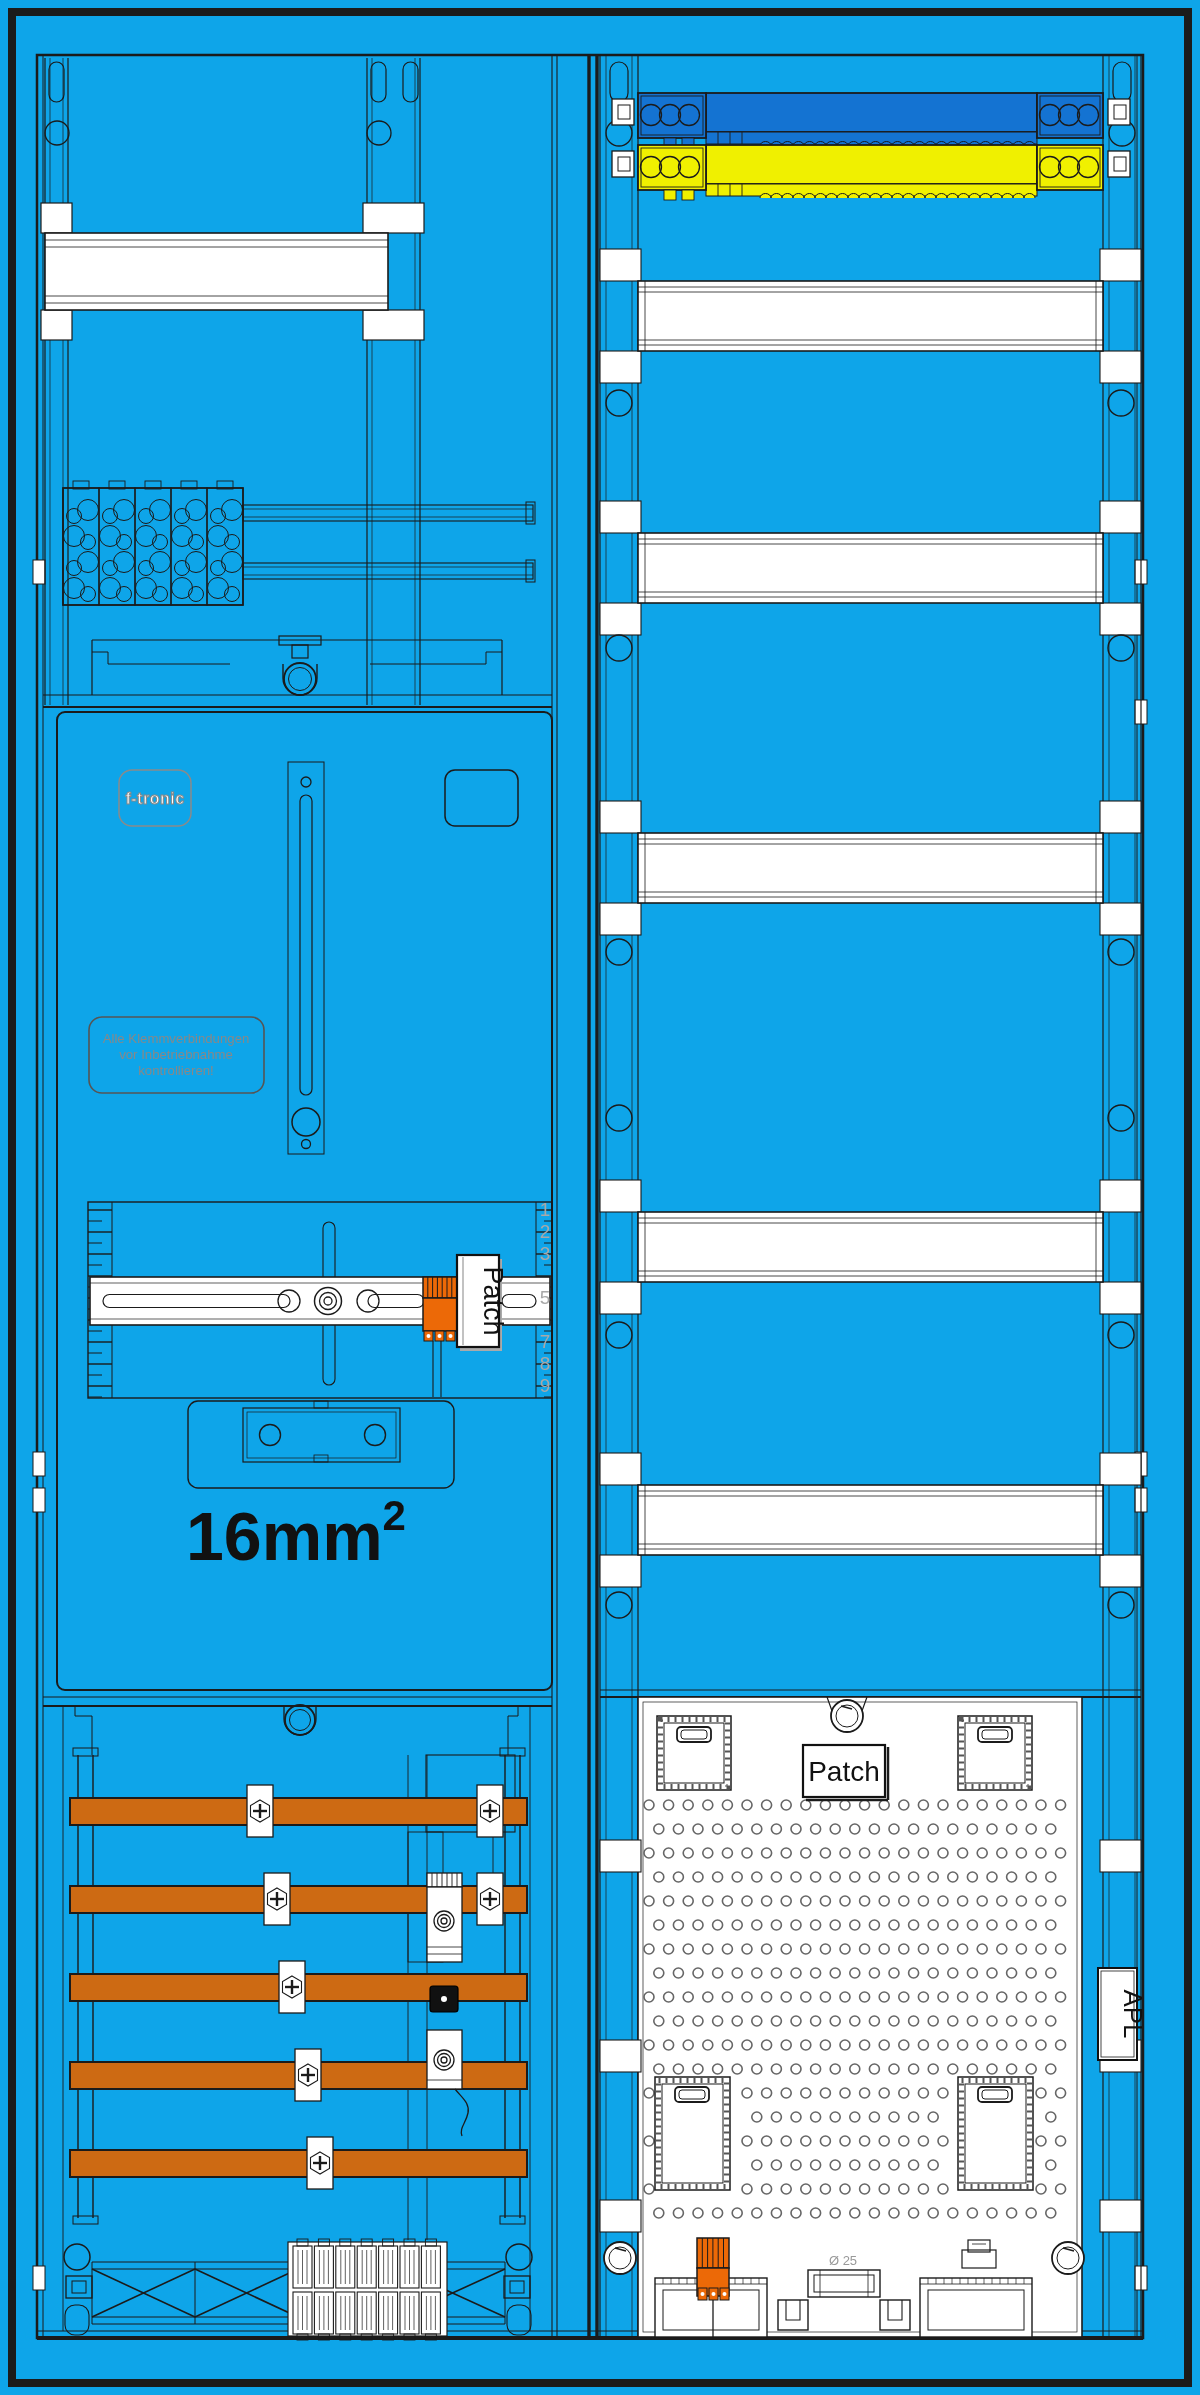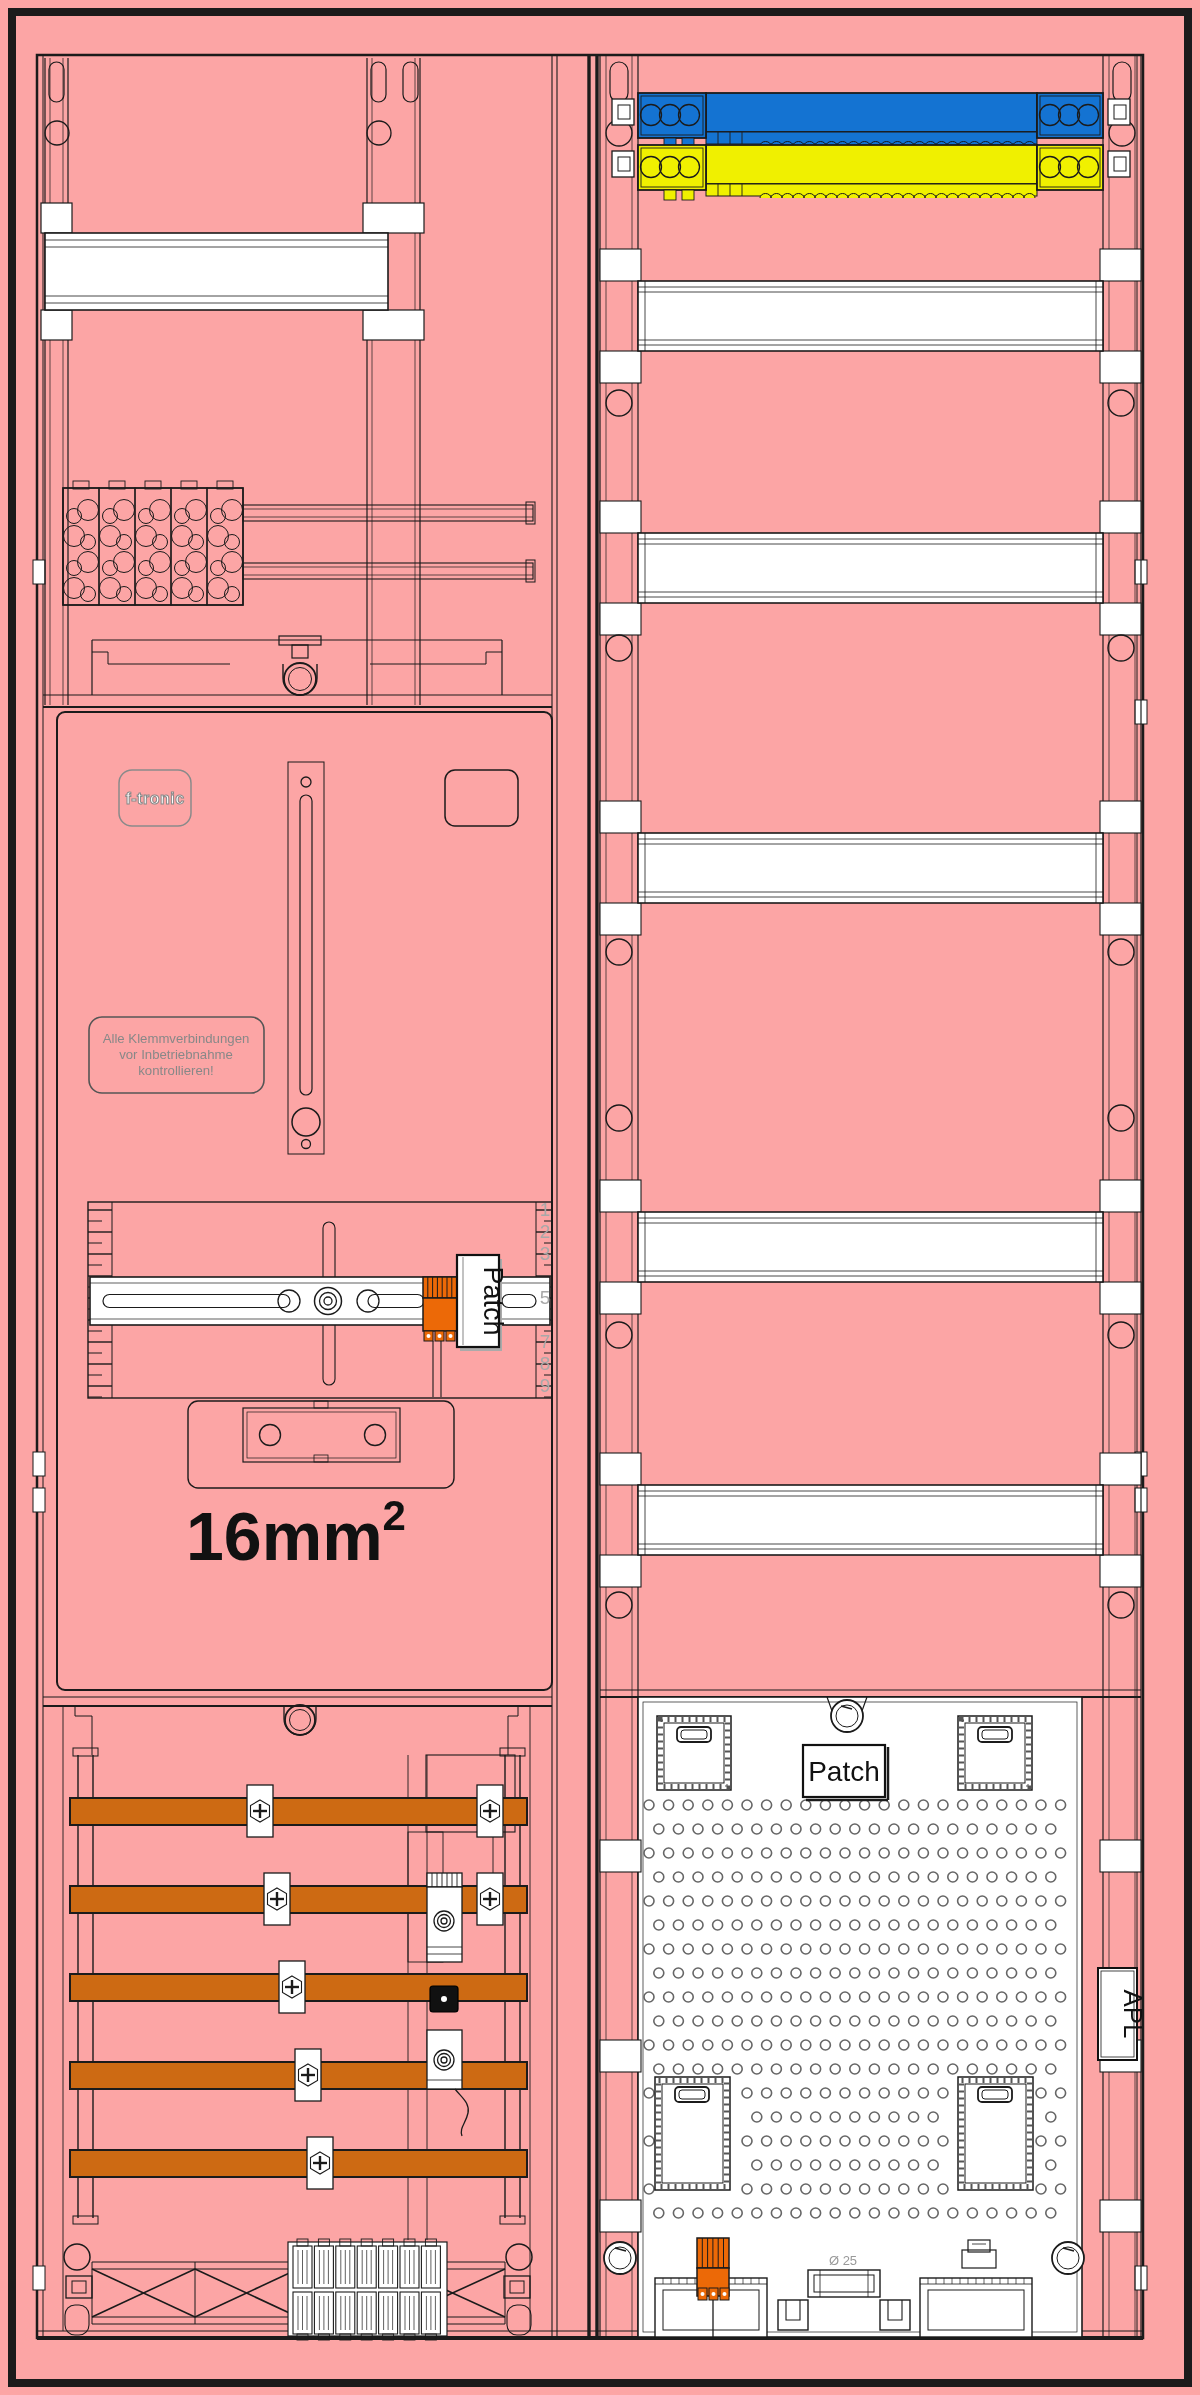--- a/index.html
+++ b/index.html
@@ -1,16 +1,16 @@
 <!DOCTYPE html>
 <html><head>
 <meta charset="utf-8">
 <style>
   html,body{margin:0;padding:0;background:#fff;}
-  .page{position:relative;width:1200px;height:2395px;background:#fca5a5;overflow:hidden;}
+  .page{position:relative;width:1200px;height:2395px;background:#0ea5e9;overflow:hidden;}
   svg{display:block;width:1200px;height:2395px;}
   text{font-family:"Liberation Sans","DejaVu Sans",sans-serif;}
 </style>
 </head>
 <body>
 
 <div class="page">
   <svg id="dwg" viewBox="0 0 1200 2395">
       <g>
         <rect x="12" y="12" width="1176" height="2371" fill="none" stroke="#1b1b1b" stroke-width="8"></rect>

